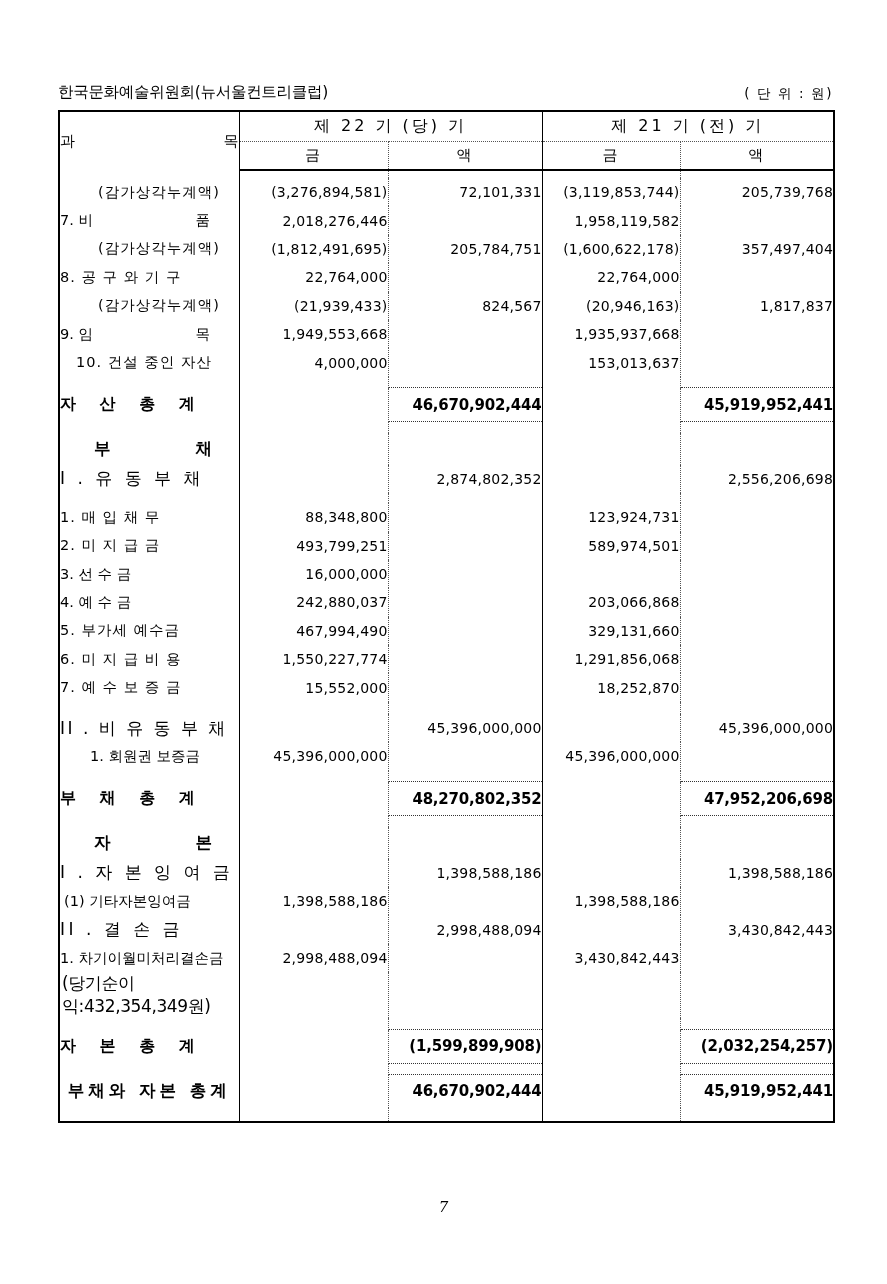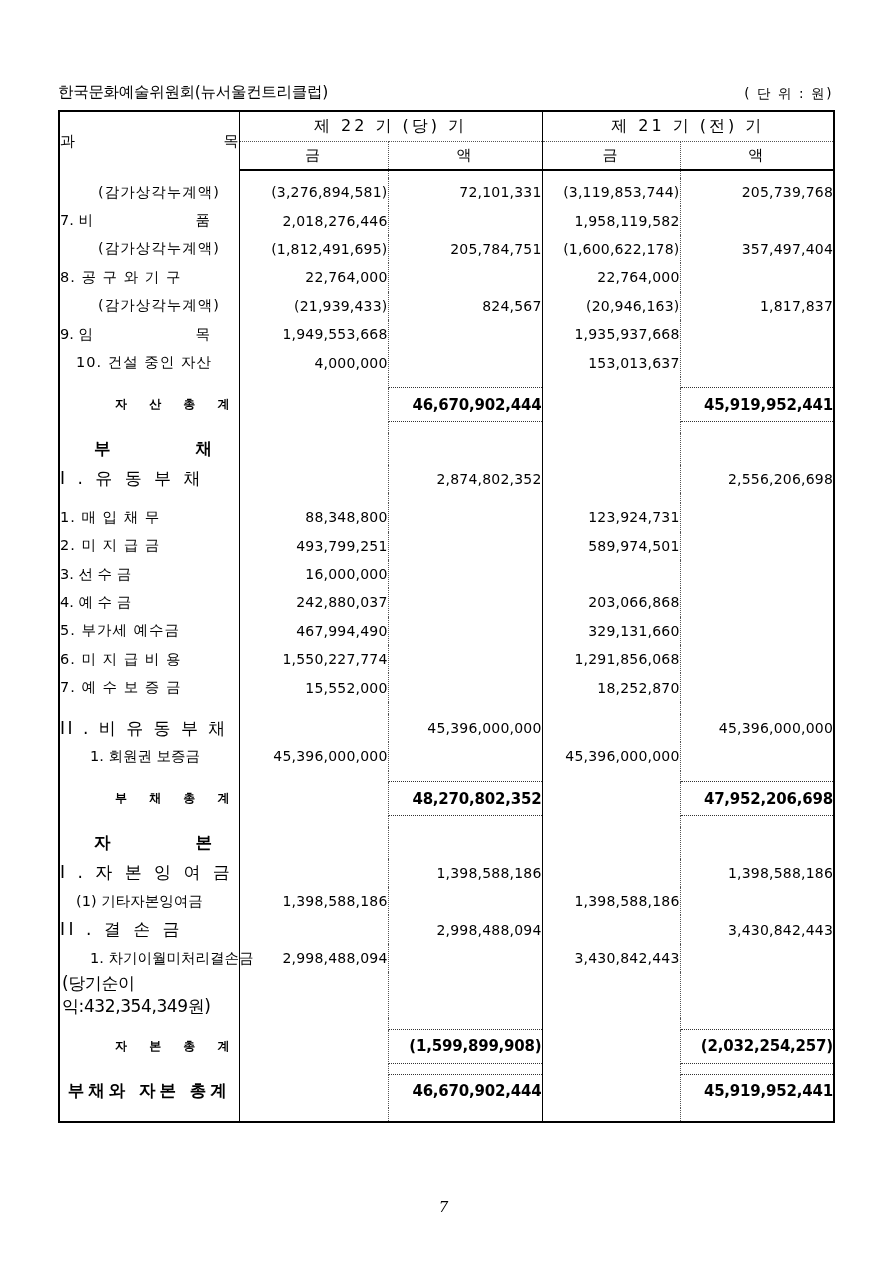--- a/index.html
+++ b/index.html
@@ -69,21 +69,21 @@
             letter-spacing:0.2px; white-space:nowrap; }
 
   
   .lbl-flex { display:flex; justify-content:space-between; width:150px;text-align:center; }
   .sp1 { letter-spacing:1px; }
   .small { font-size:12.5px; }
   .xsmall { font-size:17px; letter-spacing:-0.4px; }
 
   
   td.sec {
-    font-weight:bold; font-size:12px; text-align:right;
+    font-weight:bold; font-size:16px; text-align:left;
     letter-spacing:9px; padding-left:9px;
   }
   td.sec2 {
     font-weight:bold; font-size:16.5px; text-align:center;
     letter-spacing:4px; padding-left:4px;
   }
   
   td.lv1 { font-size:17px; letter-spacing:3.5px; padding-left:14px; }
 
   
@@ -379,37 +379,37 @@
 
       <tr class="r">
         <td class="lv1 vsolid-r">I . 자 본 잉 여 금</td>
         <td class="vdot-r"></td>
         <td class="num vsolid-r">1,398,588,186</td>
         <td class="vdot-r"></td>
         <td class="num">1,398,588,186</td>
       </tr>
 
       <tr class="r">
-        <td class="item vsolid-r" style="padding-left:16px">(1) 기타자본잉여금</td>
+        <td class="item vsolid-r" style="padding-left:4px">(1) 기타자본잉여금</td>
         <td class="num vdot-r">1,398,588,186</td>
         <td class="vsolid-r"></td>
         <td class="num vdot-r">1,398,588,186</td>
         <td></td>
       </tr>
 
       <tr class="r">
         <td class="lv1 vsolid-r">II . 결    손    금</td>
         <td class="vdot-r"></td>
         <td class="num vsolid-r">2,998,488,094</td>
         <td class="vdot-r"></td>
         <td class="num">3,430,842,443</td>
       </tr>
 
       <tr class="r">
-        <td class="item vsolid-r small" style="padding-left:30px">1. 차기이월미처리결손금</td>
+        <td class="item vsolid-r small" style="">1. 차기이월미처리결손금</td>
         <td class="num vdot-r">2,998,488,094</td>
         <td class="vsolid-r"></td>
         <td class="num vdot-r">3,430,842,443</td>
         <td></td>
       </tr>
 
       <tr style="height:26px">
         <td class="vsolid-r xsmall" style="padding-left:2px">(당기순이익:432,354,349원)</td>
         <td class="vdot-r"></td>
           <td class="vsolid-r"></td>

